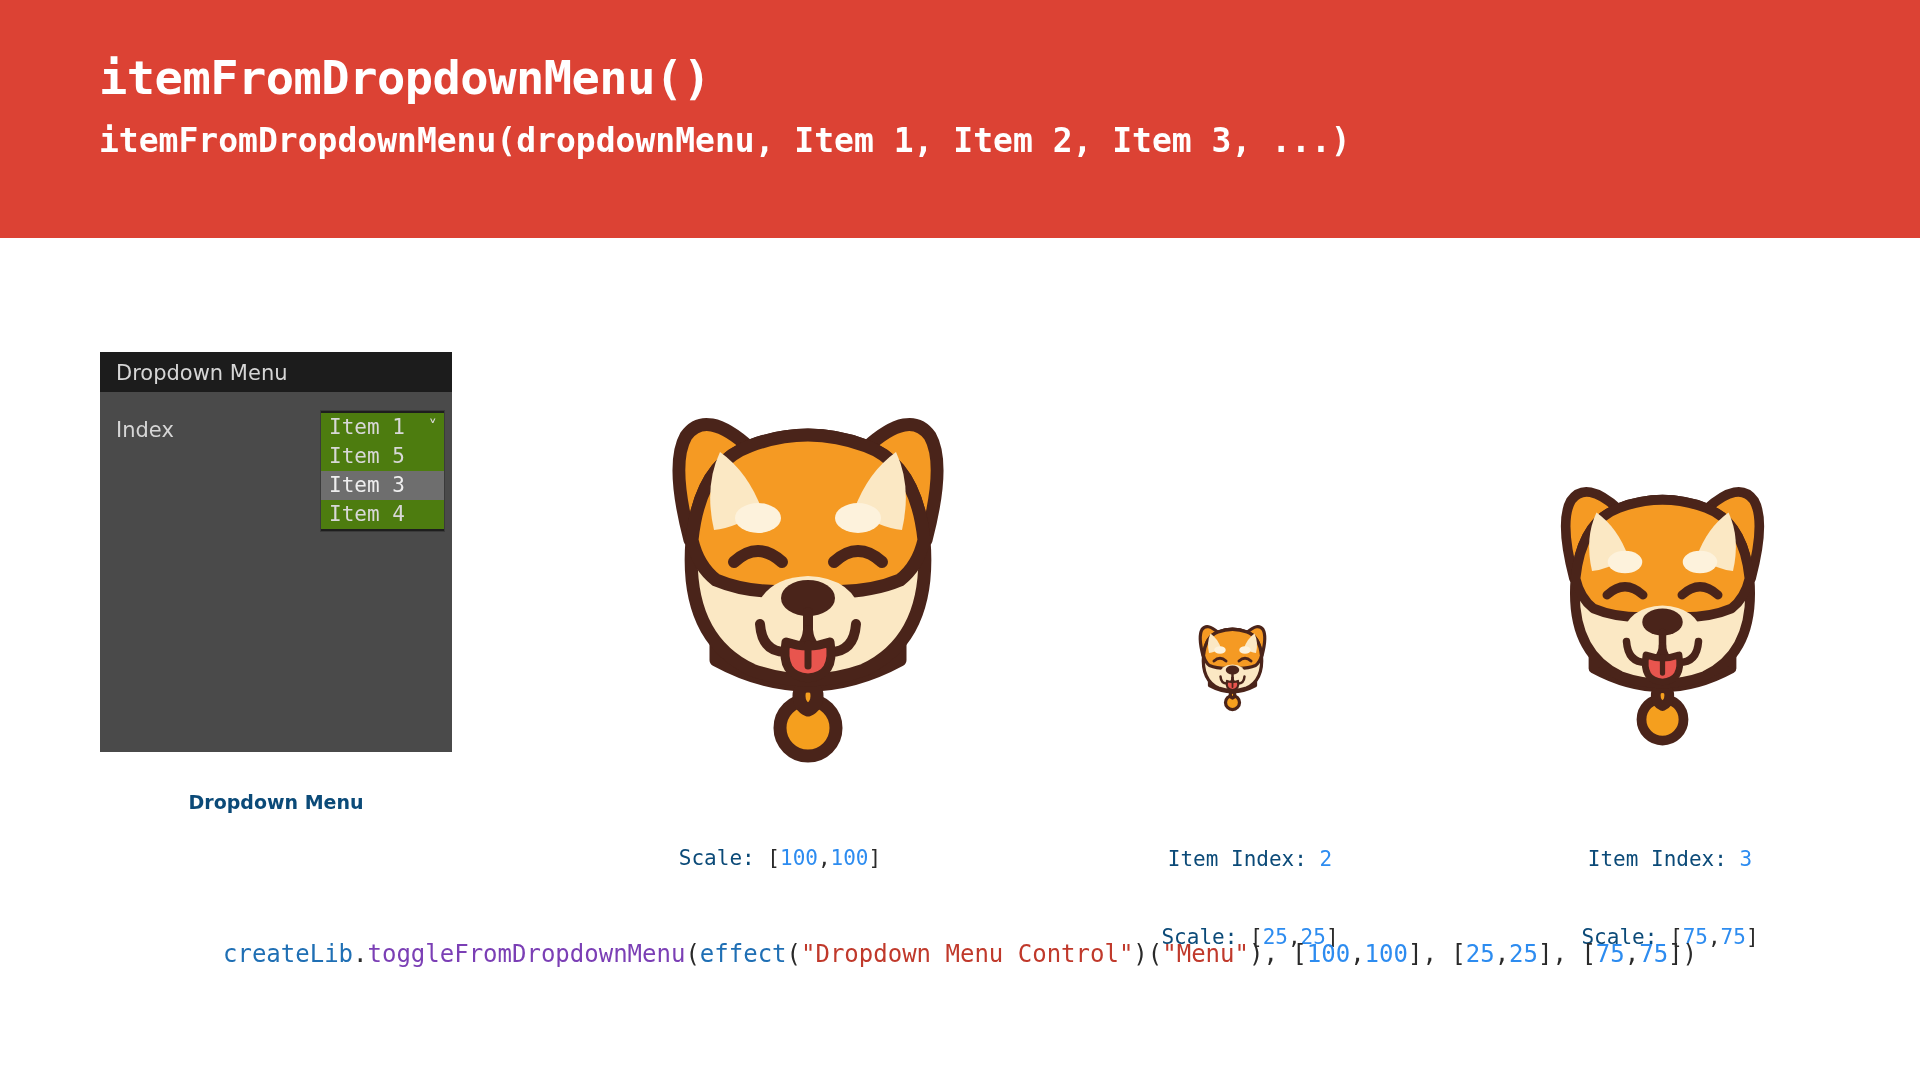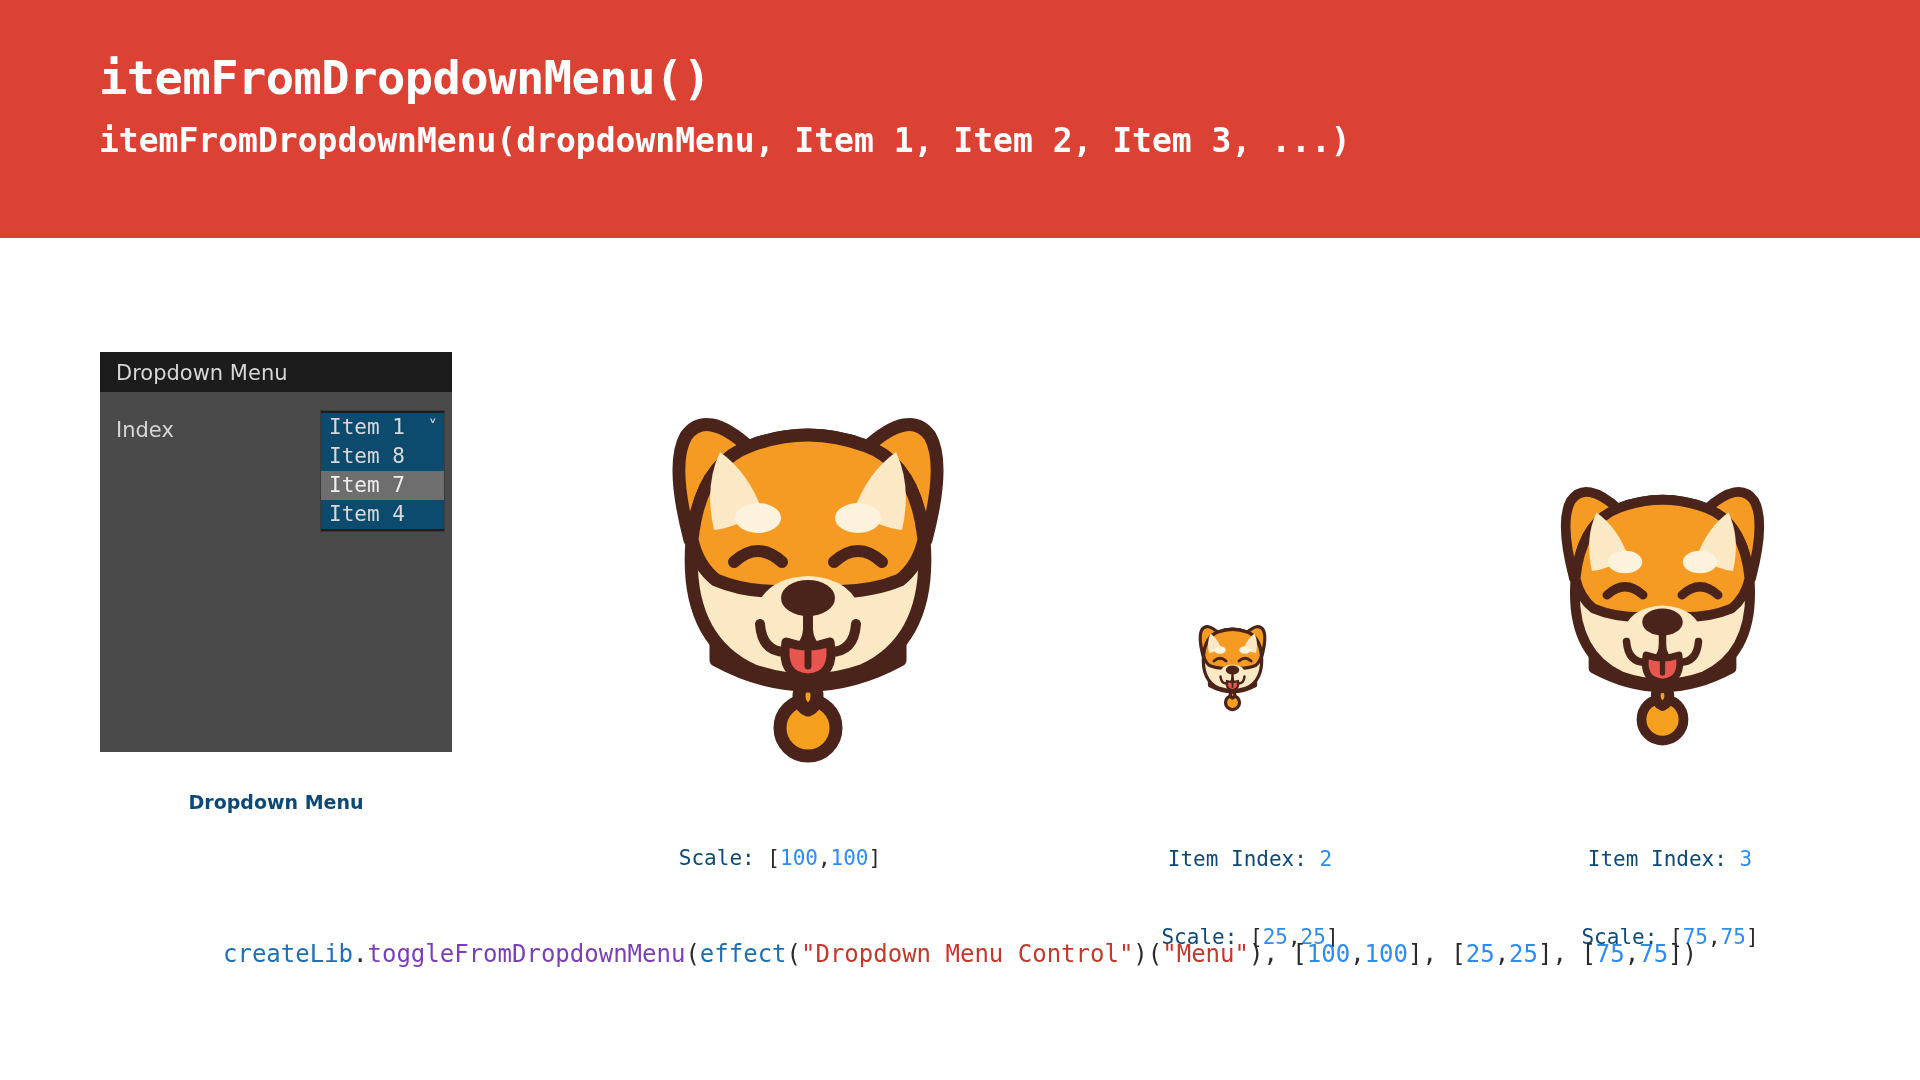--- a/index.html
+++ b/index.html
@@ -89,21 +89,21 @@
   .dropdown-option {
     position: relative;
     height: 29px;
     padding: 0 8px;
     display: flex;
     align-items: center;
     font-family: "DejaVu Sans Mono", monospace;
     font-size: 21px;
     line-height: 29px;
     color: #d8d8d8;
-    background: #0c4a6e;
+    background: #4d7c0f;
     white-space: pre;
   }
   .dropdown-option.selected {
     background: #6e6e6e;
     color: #eeeeee;
   }
   .dropdown-check {
     position: absolute;
     right: 7px; top: 0;
     font-family: "DejaVu Sans", sans-serif;
@@ -185,24 +185,24 @@
       <div id="panel-titlebar-label">Dropdown Menu</div>
     </div>
     <div id="panel-row-label">Index</div>
 
     <div id="dropdown-list">
       <div class="dropdown-option">
         <span>Item 1</span>
         <span class="dropdown-check">˅</span>
       </div>
       <div class="dropdown-option">
-        <span>Item 8</span>
+        <span>Item 5</span>
       </div>
       <div class="dropdown-option selected">
-        <span>Item 7</span>
+        <span>Item 3</span>
       </div>
       <div class="dropdown-option">
         <span>Item 4</span>
       </div>
     </div>
   </div>
 
   <div id="caption-panel">Dropdown Menu</div>
 
   <div class="dog-wrap" id="dog-1">

